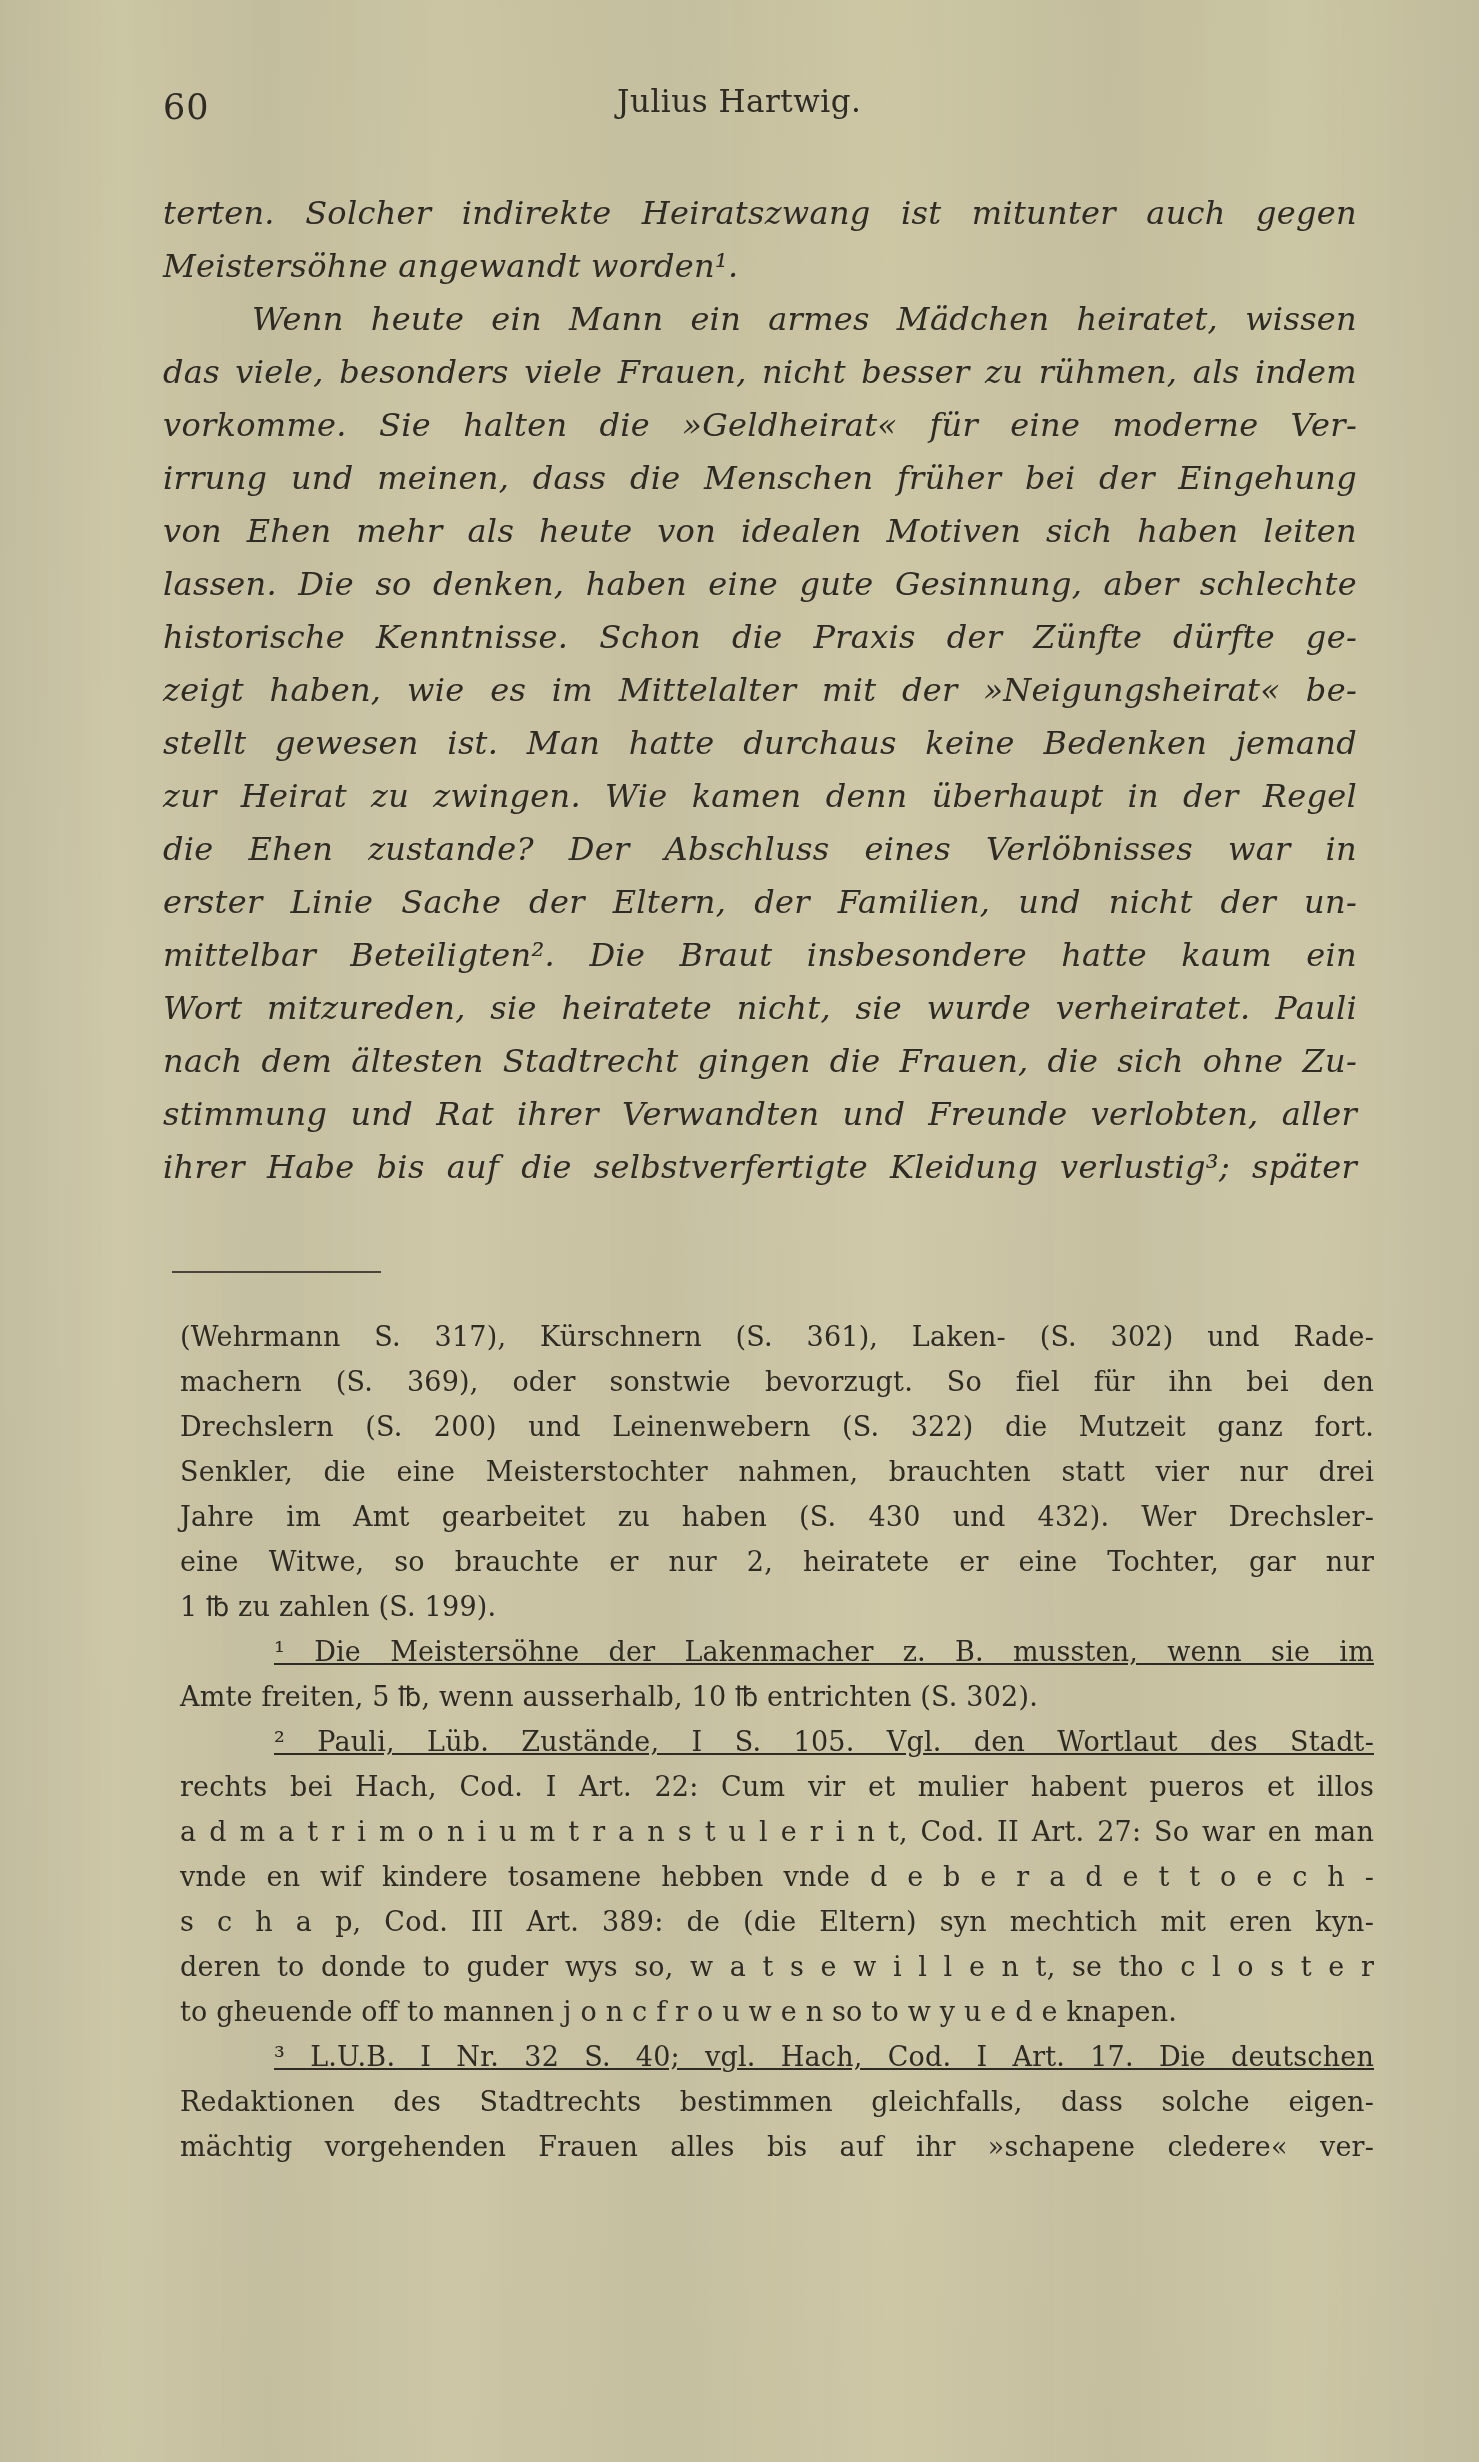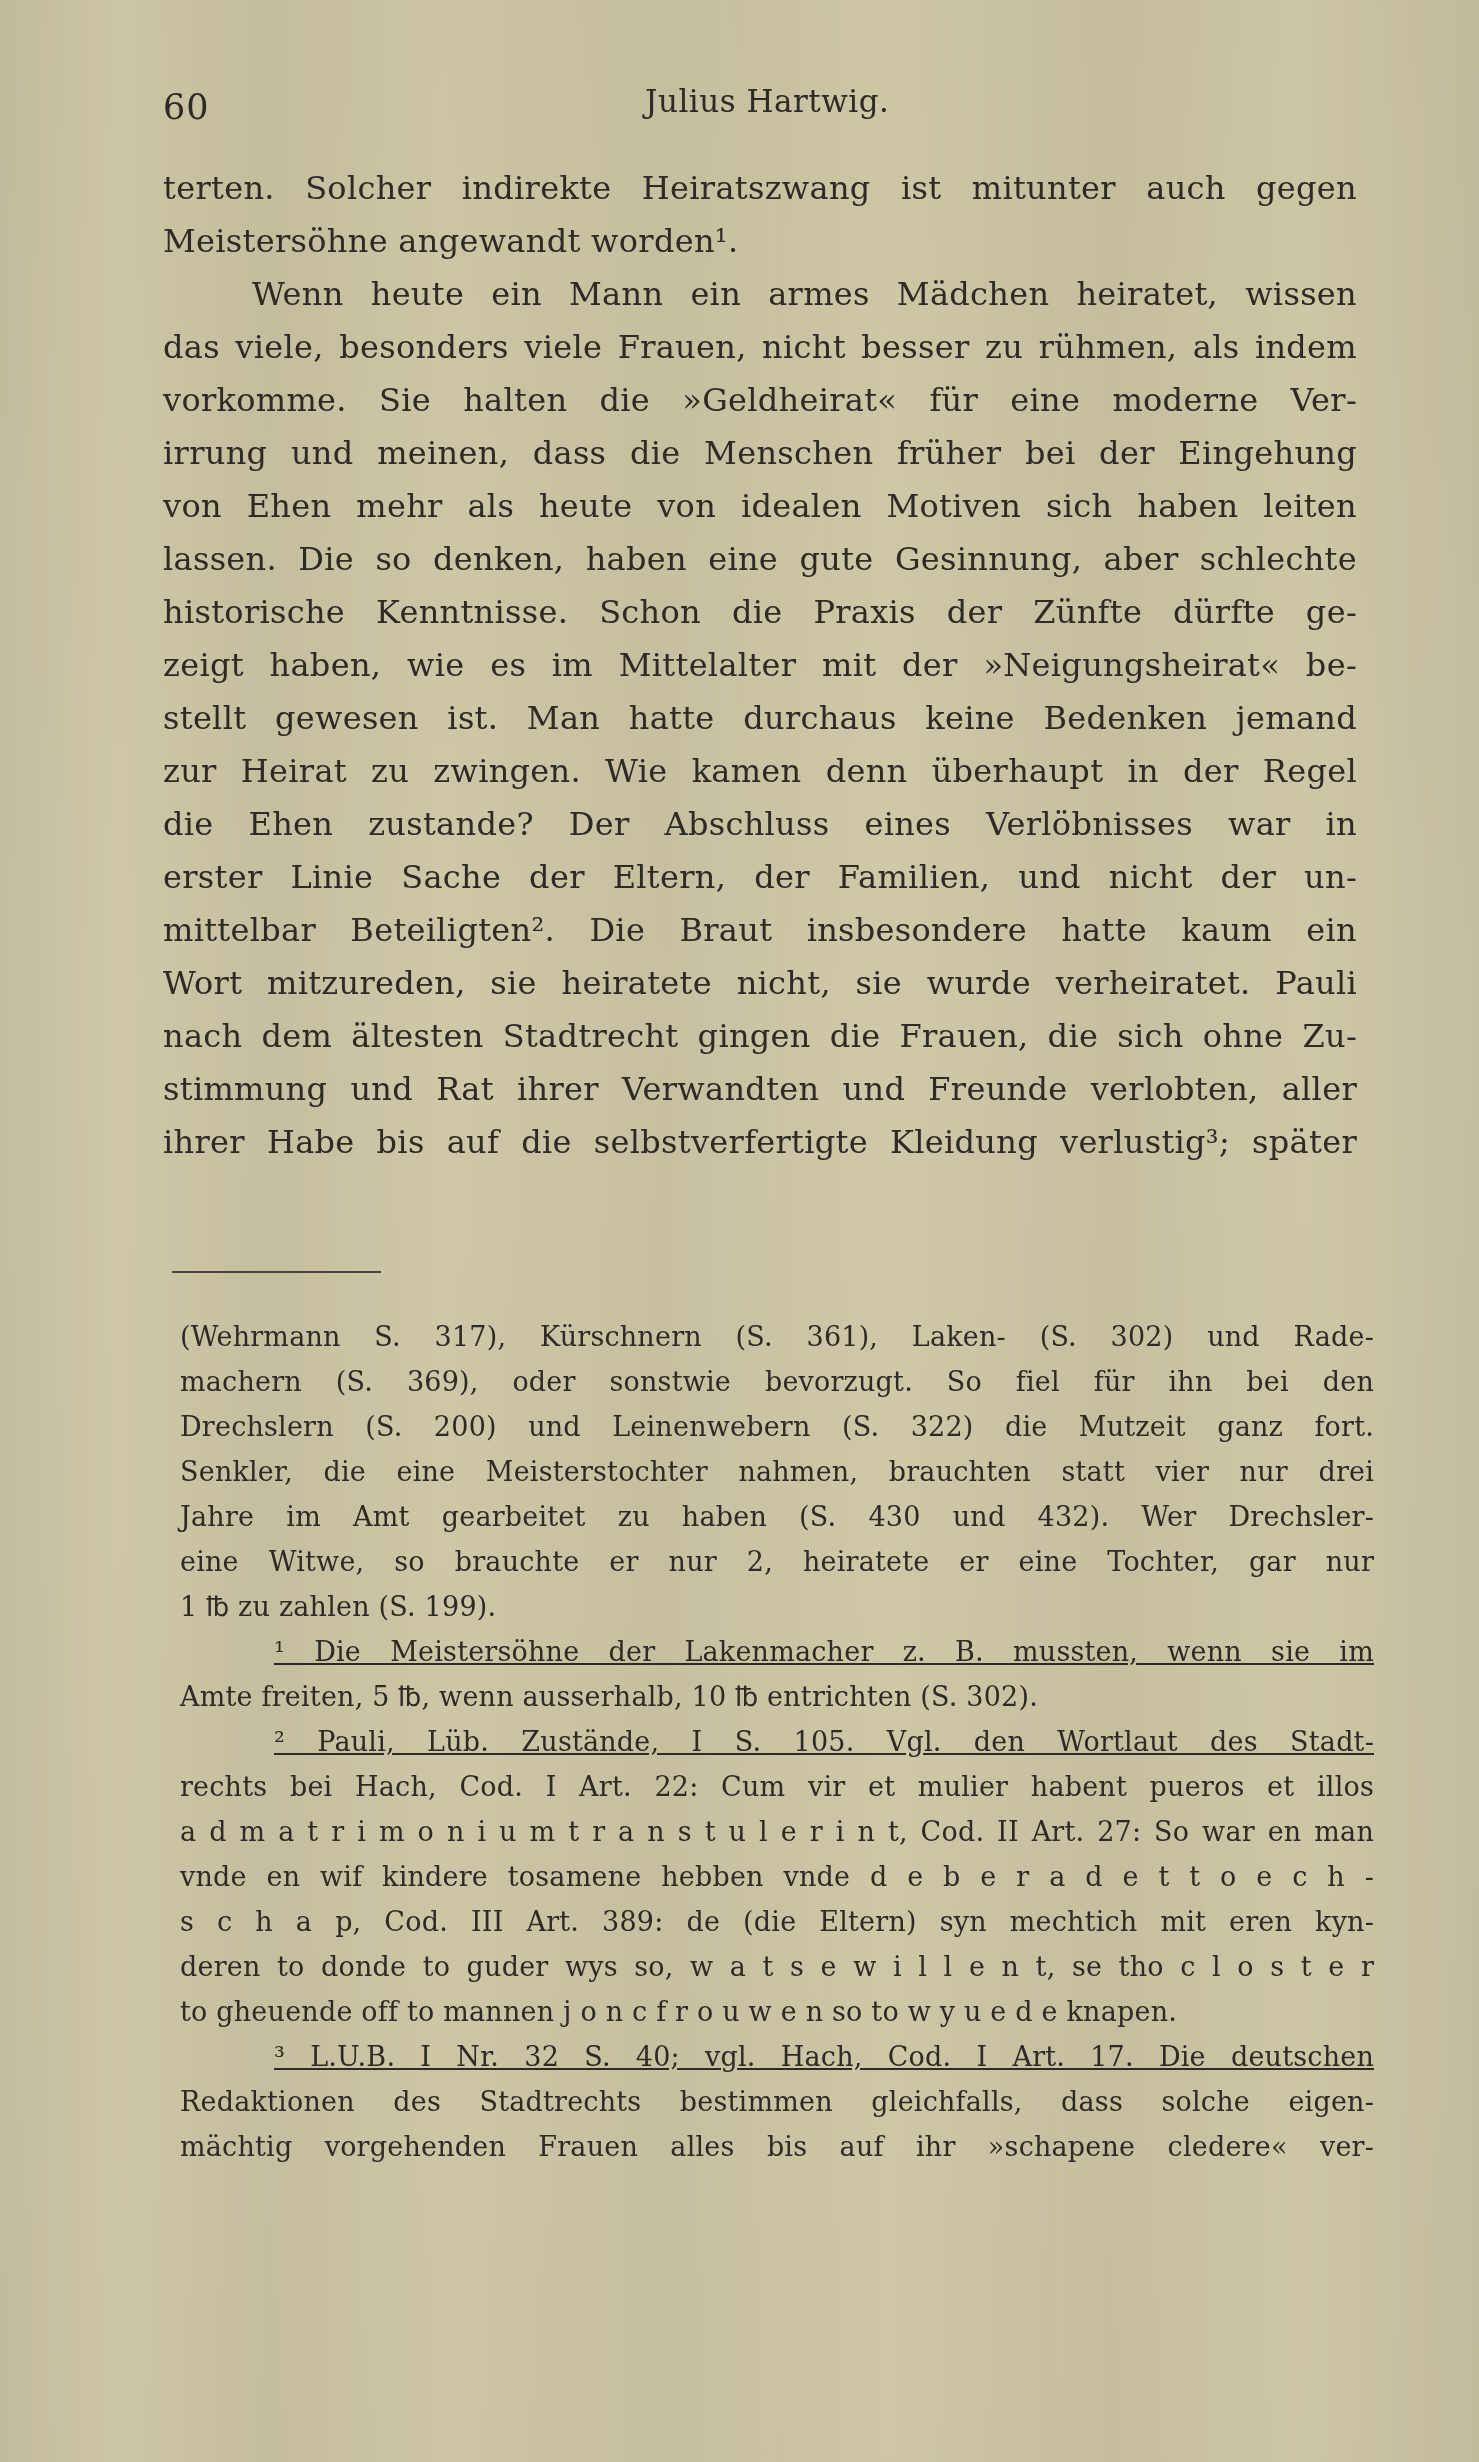--- a/index.html
+++ b/index.html
@@ -15,25 +15,25 @@
   }
   .page { position: absolute; left: 0; top: 0; width: 1480px; height: 2111px; }
   .header {
     position: absolute; left: 163px; top: 83px; width: 1194px; height: 47px;
   }
   .page-number {
     position: absolute; left: 0; top: 4.2px;
     font-size: 35px; letter-spacing: 1px;
   }
   .running-title {
-    position: absolute; left: 482px; top: 0;
+    position: absolute; left: 454px; top: 0;
     font-size: 31px; letter-spacing: 0.5px;
   }
   .main-text {
-    position: absolute; left: 163px; top: 162px; width: 1194px;
+    position: absolute; left: 163px; top: 187px; width: 1194px; font-style: italic;
   }
   .line {
     height: 53px; line-height: 53px;
     font-size: 32px; white-space: nowrap;
     text-align: justify; text-align-last: justify;
     letter-spacing: 0.3px;
   }
   .line.last { text-align-last: left; }
   .line.indent { padding-left: 89px; }
   .footnote-rule {

